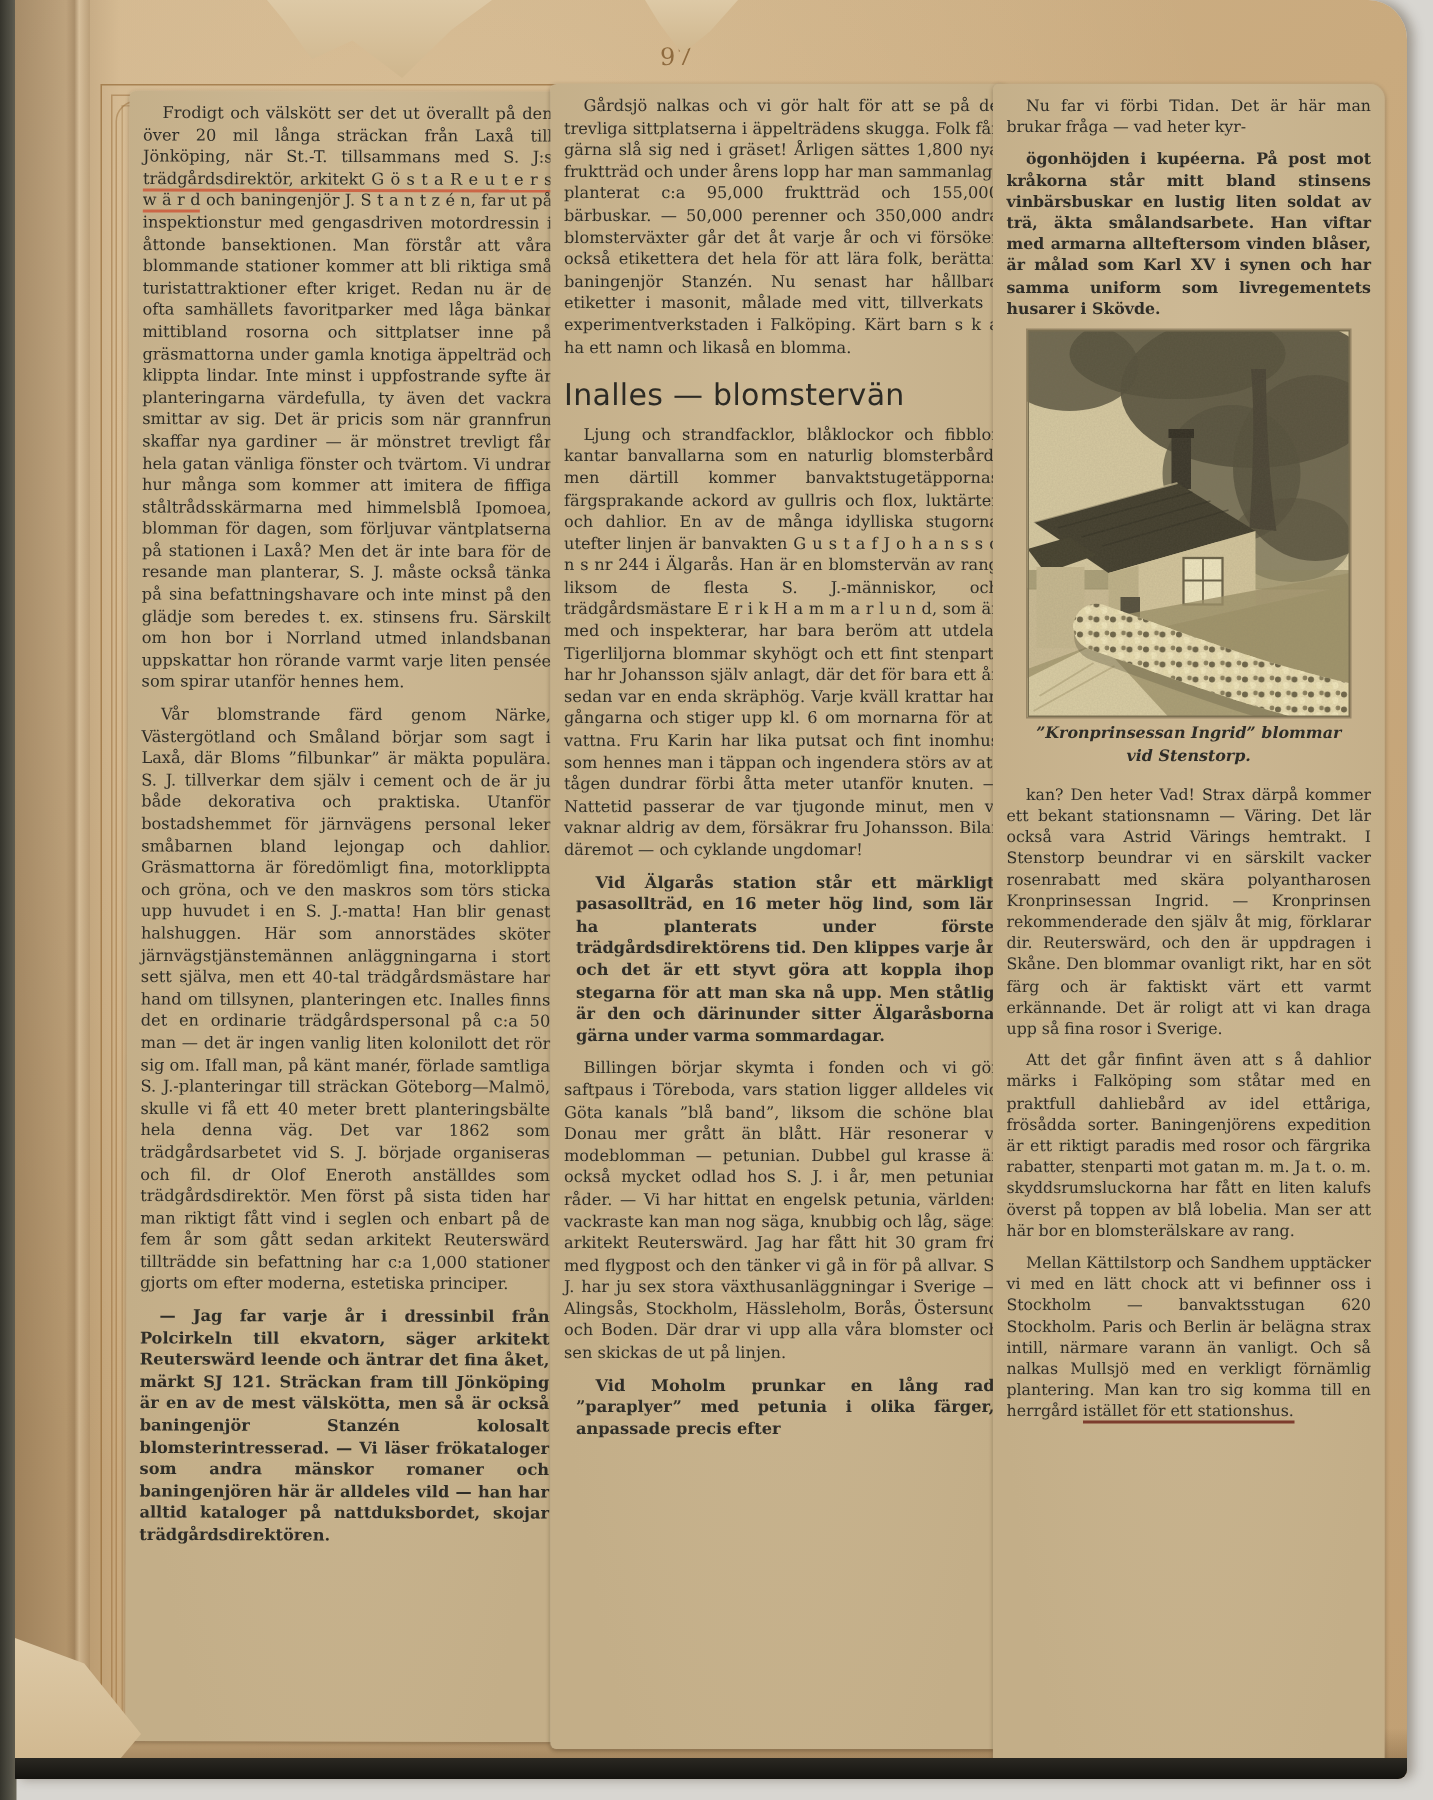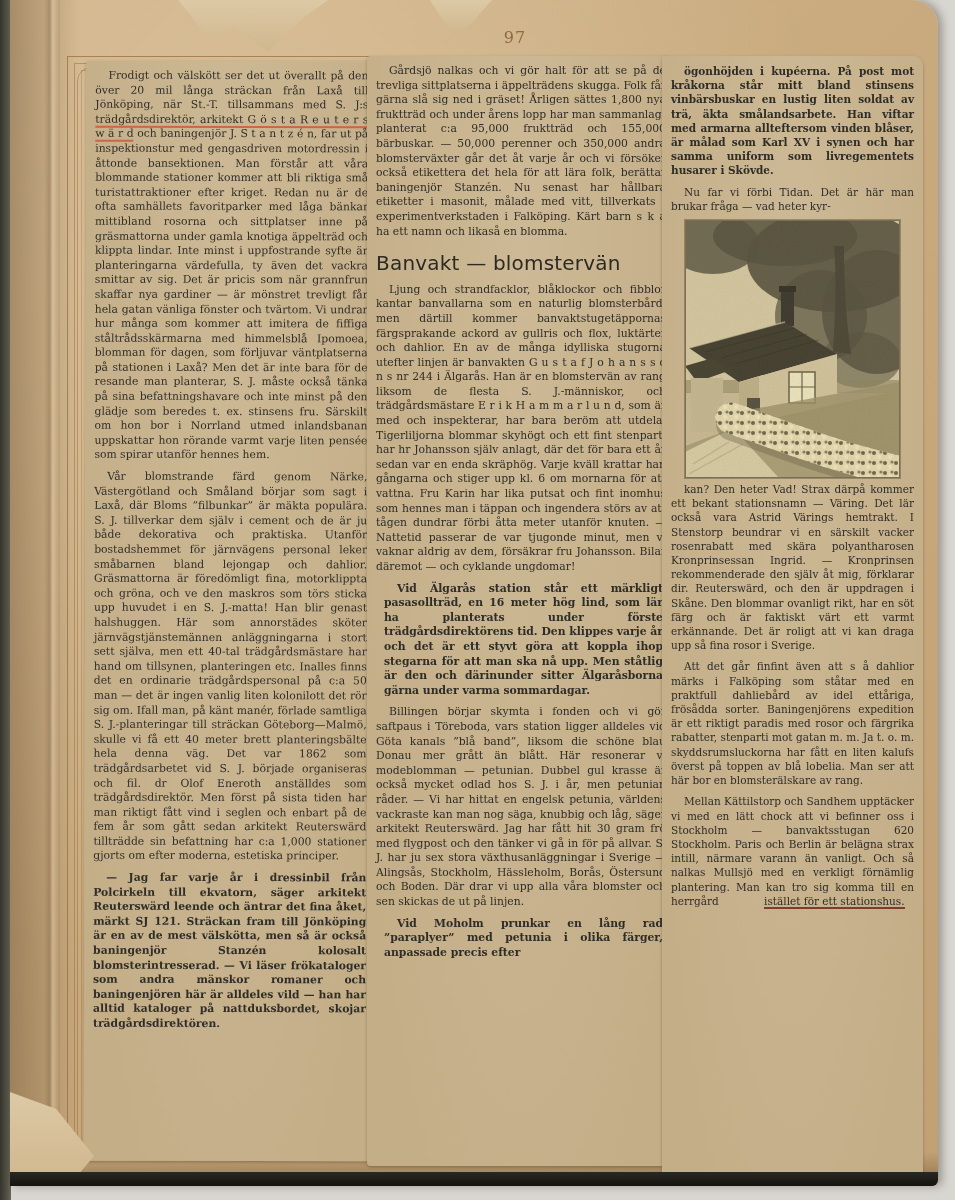--- a/index.html
+++ b/index.html
@@ -30,21 +30,21 @@
   
   .frame{position:absolute;border:1px solid rgba(146,103,52,.68);z-index:2;}
   .frame.f1{left:57px;top:56px;width:838px;height:1100px;}
   .frame.f2{left:64px;top:63px;width:824px;height:1086px;border-color:rgba(146,103,52,.48);}
   .frame.f3{left:71px;top:70px;width:810px;height:1072px;border-color:rgba(146,103,52,.32);}
   .panel{position:absolute;border:1px solid rgba(146,103,52,.45);border-radius:14px;z-index:2;}
   .panel.p1{left:67px;top:67px;width:288px;height:1080px;}
   .panel.p2{left:353px;top:67px;width:296px;height:1080px;}
   .panel.p3{left:651px;top:67px;width:237px;height:1080px;}
   
-  .page-number{position:absolute;left:455px;top:28px;width:100px;text-align:center;
+  .page-number{position:absolute;left:430px;top:28px;width:100px;
     color:#8e6a3e;font-size:16px;letter-spacing:1px;z-index:3;}
   
   .tear{position:absolute;background:linear-gradient(180deg,#ddc9a6,#cfb68d);
     box-shadow:0 2px 3px rgba(70,45,20,.35);z-index:7;}
   .tear.a{left:168px;top:0;width:150px;height:52px;
     clip-path:polygon(0 0,100% 0,82% 38%,60% 100%,38% 52%,20% 76%,8% 28%);}
   .tear.b{left:420px;top:0;width:62px;height:36px;
     clip-path:polygon(0 0,100% 0,70% 58%,40% 100%,15% 42%);}
   .tear.c{left:0;top:1092px;width:84px;height:94px;
     clip-path:polygon(0 0,55% 18%,100% 68%,70% 100%,0 100%);z-index:5;}
@@ -57,21 +57,21 @@
   #col2{left:357px;top:56px;width:290px;min-height:1090px;}
   #col3{left:652px;top:56px;width:243px;min-height:1106px;}
   .clip p.body{margin:0 0 7px;font-size:10.8px;line-height:14.6px;text-align:justify;
     text-indent:13px;}
   #col3 p.body{font-size:10.5px;line-height:14.2px;}
   .clip p.bold{font-weight:700;}
   .clip p.inset{margin-left:8px;margin-right:3px;}
   .clip h2.headline{font-family:"DejaVu Sans", sans-serif;font-weight:400;
     font-size:20px;line-height:1.13;color:#2c2a24;margin:13px 0 8px;letter-spacing:.2px;}
   .ul-red{border-bottom:2px solid rgba(204,82,52,.8);margin-top:44px;}
-  .ul-dark{border-bottom:2px solid rgba(110,40,28,.85);margin-left:42px;}
+  .ul-dark{border-bottom:2px solid rgba(110,40,28,.85);}
   
   figure.photo{margin:6px auto 4px;width:215px;padding:0;
     box-shadow:0 0 0 1px rgba(60,50,30,.35), inset 0 0 14px rgba(40,30,10,.4);}
   figure.photo svg{display:block;}
   .caption{text-align:center;font-style:italic;font-weight:700;font-size:10.6px;
     line-height:1.45;margin:2px 0 10px;}
 </style>
 </head>
 <body>
 
@@ -87,29 +87,29 @@
   <div class="panel p2"></div>
   <div class="panel p3"></div>
 
   <div class="clip" id="col1">
       <p class="body"><span>Frodigt och välskött ser det ut överallt på den över 20 mil långa sträckan från Laxå till Jönköping, när St.-T. tillsammans med S. J:s </span><span class="ul-red">trädgårdsdirektör, arkitekt G ö s t a  R e u t e r s w ä r d</span><span> och baningenjör J. S t a n t z é n, far ut på inspektionstur med gengasdriven motordressin i åttonde bansektionen. Man förstår att våra blommande stationer kommer att bli riktiga små turistattraktioner efter kriget. Redan nu är de ofta samhällets favoritparker med låga bänkar mittibland rosorna och sittplatser inne på gräsmattorna under gamla knotiga äppelträd och klippta lindar. Inte minst i uppfostrande syfte är planteringarna värdefulla, ty även det vackra smittar av sig. Det är pricis som när grannfrun skaffar nya gardiner — är mönstret trevligt får hela gatan vänliga fönster och tvärtom. Vi undrar hur många som kommer att imitera de fiffiga ståltrådsskärmarna med himmelsblå Ipomoea, blomman för dagen, som förljuvar väntplatserna på stationen i Laxå? Men det är inte bara för de resande man planterar, S. J. måste också tänka på sina befattningshavare och inte minst på den glädje som beredes t. ex. stinsens fru. Särskilt om hon bor i Norrland utmed inlandsbanan uppskattar hon rörande varmt varje liten pensée som spirar utanför hennes hem.</span></p>
       <p class="body">Vår blomstrande färd genom Närke, Västergötland och Småland börjar som sagt i Laxå, där Bloms ”filbunkar” är mäkta populära. S. J. tillverkar dem själv i cement och de är ju både dekorativa och praktiska. Utanför bostadshemmet för järnvägens personal leker småbarnen bland lejongap och dahlior. Gräsmattorna är föredömligt fina, motorklippta och gröna, och ve den maskros som törs sticka upp huvudet i en S. J.-matta! Han blir genast halshuggen. Här som annorstädes sköter järnvägstjänstemännen anläggningarna i stort sett själva, men ett 40-tal trädgårdsmästare har hand om tillsynen, planteringen etc. Inalles finns det en ordinarie trädgårdspersonal på c:a 50 man — det är ingen vanlig liten kolonilott det rör sig om. Ifall man, på känt manér, förlade samtliga S. J.-planteringar till sträckan Göteborg—Malmö, skulle vi få ett 40 meter brett planteringsbälte hela denna väg. Det var 1862 som trädgårdsarbetet vid S. J. började organiseras och fil. dr Olof Eneroth anställdes som trädgårdsdirektör. Men först på sista tiden har man riktigt fått vind i seglen och enbart på de fem år som gått sedan arkitekt Reuterswärd tillträdde sin befattning har c:a 1,000 stationer gjorts om efter moderna, estetiska principer.</p>
       <p class="body bold">— Jag far varje år i dressinbil från Polcirkeln till ekvatorn, säger arkitekt Reuterswärd leende och äntrar det fina åket, märkt SJ 121. Sträckan fram till Jönköping är en av de mest välskötta, men så är också baningenjör Stanzén kolosalt blomsterintresserad. — Vi läser frökataloger som andra mänskor romaner och baningenjören här är alldeles vild — han har alltid kataloger på nattduksbordet, skojar trädgårdsdirektören.</p>
     </div>
   <div class="clip" id="col2">
       <p class="body">Gårdsjö nalkas och vi gör halt för att se på de trevliga sittplatserna i äppelträdens skugga. Folk får gärna slå sig ned i gräset! Årligen sättes 1,800 nya fruktträd och under årens lopp har man sammanlagt planterat c:a 95,000 fruktträd och 155,000 bärbuskar. — 50,000 perenner och 350,000 andra blomsterväxter går det åt varje år och vi försöker också etikettera det hela för att lära folk, berättar baningenjör Stanzén. Nu senast har hållbara etiketter i masonit, målade med vitt, tillverkats i experimentverkstaden i Falköping. Kärt barn s k a ha ett namn och likaså en blomma.</p>
-      <h2 class="headline">Banvakt — blomstervän</h2>
+      <h2 class="headline">Inalles — blomstervän</h2>
       <p class="body">Ljung och strandfacklor, blåklockor och fibblor kantar banvallarna som en naturlig blomsterbård, men därtill kommer banvaktstugetäppornas färgsprakande ackord av gullris och flox, luktärter och dahlior. En av de många idylliska stugorna utefter linjen är banvakten G u s t a f  J o h a n s s o n s nr 244 i Älgarås. Han är en blomstervän av rang liksom de flesta S. J.-människor, och trädgårdsmästare E r i k  H a m m a r l u n d, som är med och inspekterar, har bara beröm att utdela. Tigerliljorna blommar skyhögt och ett fint stenparti har hr Johansson själv anlagt, där det för bara ett år sedan var en enda skräphög. Varje kväll krattar han gångarna och stiger upp kl. 6 om mornarna för att vattna. Fru Karin har lika putsat och fint inomhus som hennes man i täppan och ingendera störs av att tågen dundrar förbi åtta meter utanför knuten. — Nattetid passerar de var tjugonde minut, men vi vaknar aldrig av dem, försäkrar fru Johansson. Bilar däremot — och cyklande ungdomar!</p>
       <p class="body bold inset">Vid Älgarås station står ett märkligt pasasollträd, en 16 meter hög lind, som lär ha planterats under förste trädgårdsdirektörens tid. Den klippes varje år och det är ett styvt göra att koppla ihop stegarna för att man ska nå upp. Men ståtlig är den och därinunder sitter Älgaråsborna gärna under varma sommardagar.</p>
       <p class="body">Billingen börjar skymta i fonden och vi gör saftpaus i Töreboda, vars station ligger alldeles vid Göta kanals ”blå band”, liksom die schöne blau Donau mer grått än blått. Här resonerar vi modeblomman — petunian. Dubbel gul krasse är också mycket odlad hos S. J. i år, men petunian råder. — Vi har hittat en engelsk petunia, världens vackraste kan man nog säga, knubbig och låg, säger arkitekt Reuterswärd. Jag har fått hit 30 gram frö med flygpost och den tänker vi gå in för på allvar. S. J. har ju sex stora växthusanläggningar i Sverige — Alingsås, Stockholm, Hässleholm, Borås, Östersund och Boden. Där drar vi upp alla våra blomster och sen skickas de ut på linjen.</p>
       <p class="body bold inset">Vid Moholm prunkar en lång rad ”paraplyer” med petunia i olika färger, anpassade precis efter</p>
     </div>
   <div class="clip" id="col3">
+      <p class="body">Nu far vi förbi Tidan. Det är här man brukar fråga — vad heter kyr-</p>
       <p class="body bold">ögonhöjden i kupéerna. På post mot kråkorna står mitt bland stinsens vinbärsbuskar en lustig liten soldat av trä, äkta smålandsarbete. Han viftar med armarna allteftersom vinden blåser, är målad som Karl XV i synen och har samma uniform som livregementets husarer i Skövde.</p>
-      <p class="body">Nu far vi förbi Tidan. Det är här man brukar fråga — vad heter kyr-</p>
       <figure class="photo">
     <svg width="215" height="258" viewBox="0 0 215 258" xmlns="http://www.w3.org/2000/svg">
       <defs>
         <pattern id="fl" width="11" height="10" patternUnits="userSpaceOnUse">
           <circle cx="2" cy="3" r="2" fill="#6e6549"></circle>
           <circle cx="7" cy="7" r="2.3" fill="#f1e7bd"></circle>
           <circle cx="9" cy="2" r="1.6" fill="#8a7f5d"></circle>
           <circle cx="4" cy="8" r="1.8" fill="#e8dcae"></circle>
         </pattern>
         <filter id="grain">
@@ -145,20 +145,24 @@
       <polygon points="52,192 215,162 215,246 62,202" fill="#9d9169" opacity=".8"></polygon>
       <polygon points="0,258 0,232 48,208 94,258" fill="#d9cda4"></polygon>
       <path d="M8,244 L44,222 M4,254 L58,224" stroke="#b8ab82" stroke-width="1.2" opacity=".8" fill="none"></path>
       <path d="M46,200 C92,216 152,240 218,254" stroke="#6b6348" stroke-width="34" fill="none" stroke-linecap="round" opacity=".4" transform="translate(2,4)"></path>
       <path d="M46,198 C92,214 152,238 218,252" stroke="#e6dab0" stroke-width="31" fill="none" stroke-linecap="round"></path>
       <path d="M46,198 C92,214 152,238 218,252" stroke="url(#fl)" stroke-width="31" fill="none" stroke-linecap="round"></path>
       <rect width="215" height="258" filter="url(#grain)" opacity=".3"></rect>
       <rect x="0.5" y="0.5" width="214" height="257" fill="none" stroke="#7a6f52" stroke-width="1"></rect>
     </svg>
   </figure>
+      <div class="caption">
+        <div>”Kronprinsessan Ingrid” blommar</div>
+        <div>vid Stenstorp.</div>
+      </div>
       <p class="body">kan? Den heter Vad! Strax därpå kommer ett bekant stationsnamn — Väring. Det lär också vara Astrid Värings hemtrakt. I Stenstorp beundrar vi en särskilt vacker rosenrabatt med skära polyantharosen Kronprinsessan Ingrid. — Kronprinsen rekommenderade den själv åt mig, förklarar dir. Reuterswärd, och den är uppdragen i Skåne. Den blommar ovanligt rikt, har en söt färg och är faktiskt värt ett varmt erkännande. Det är roligt att vi kan draga upp så fina rosor i Sverige.</p>
       <p class="body">Att det går finfint även att s å dahlior märks i Falköping som ståtar med en praktfull dahliebård av idel ettåriga, frösådda sorter. Baningenjörens expedition är ett riktigt paradis med rosor och färgrika rabatter, stenparti mot gatan m. m. Ja t. o. m. skyddsrumsluckorna har fått en liten kalufs överst på toppen av blå lobelia. Man ser att här bor en blomsterälskare av rang.</p>
       <p class="body"><span>Mellan Kättilstorp och Sandhem upptäcker vi med en lätt chock att vi befinner oss i Stockholm — banvaktsstugan 620 Stockholm. Paris och Berlin är belägna strax intill, närmare varann än vanligt. Och så nalkas Mullsjö med en verkligt förnämlig plantering. Man kan tro sig komma till en herrgård </span><span class="ul-dark">istället för ett stationshus.</span></p>
     </div>
 
   <div class="tear a"></div>
   <div class="tear b"></div>
   <div class="tear c"></div>
   <div class="bottom-band"></div>
 </div>

